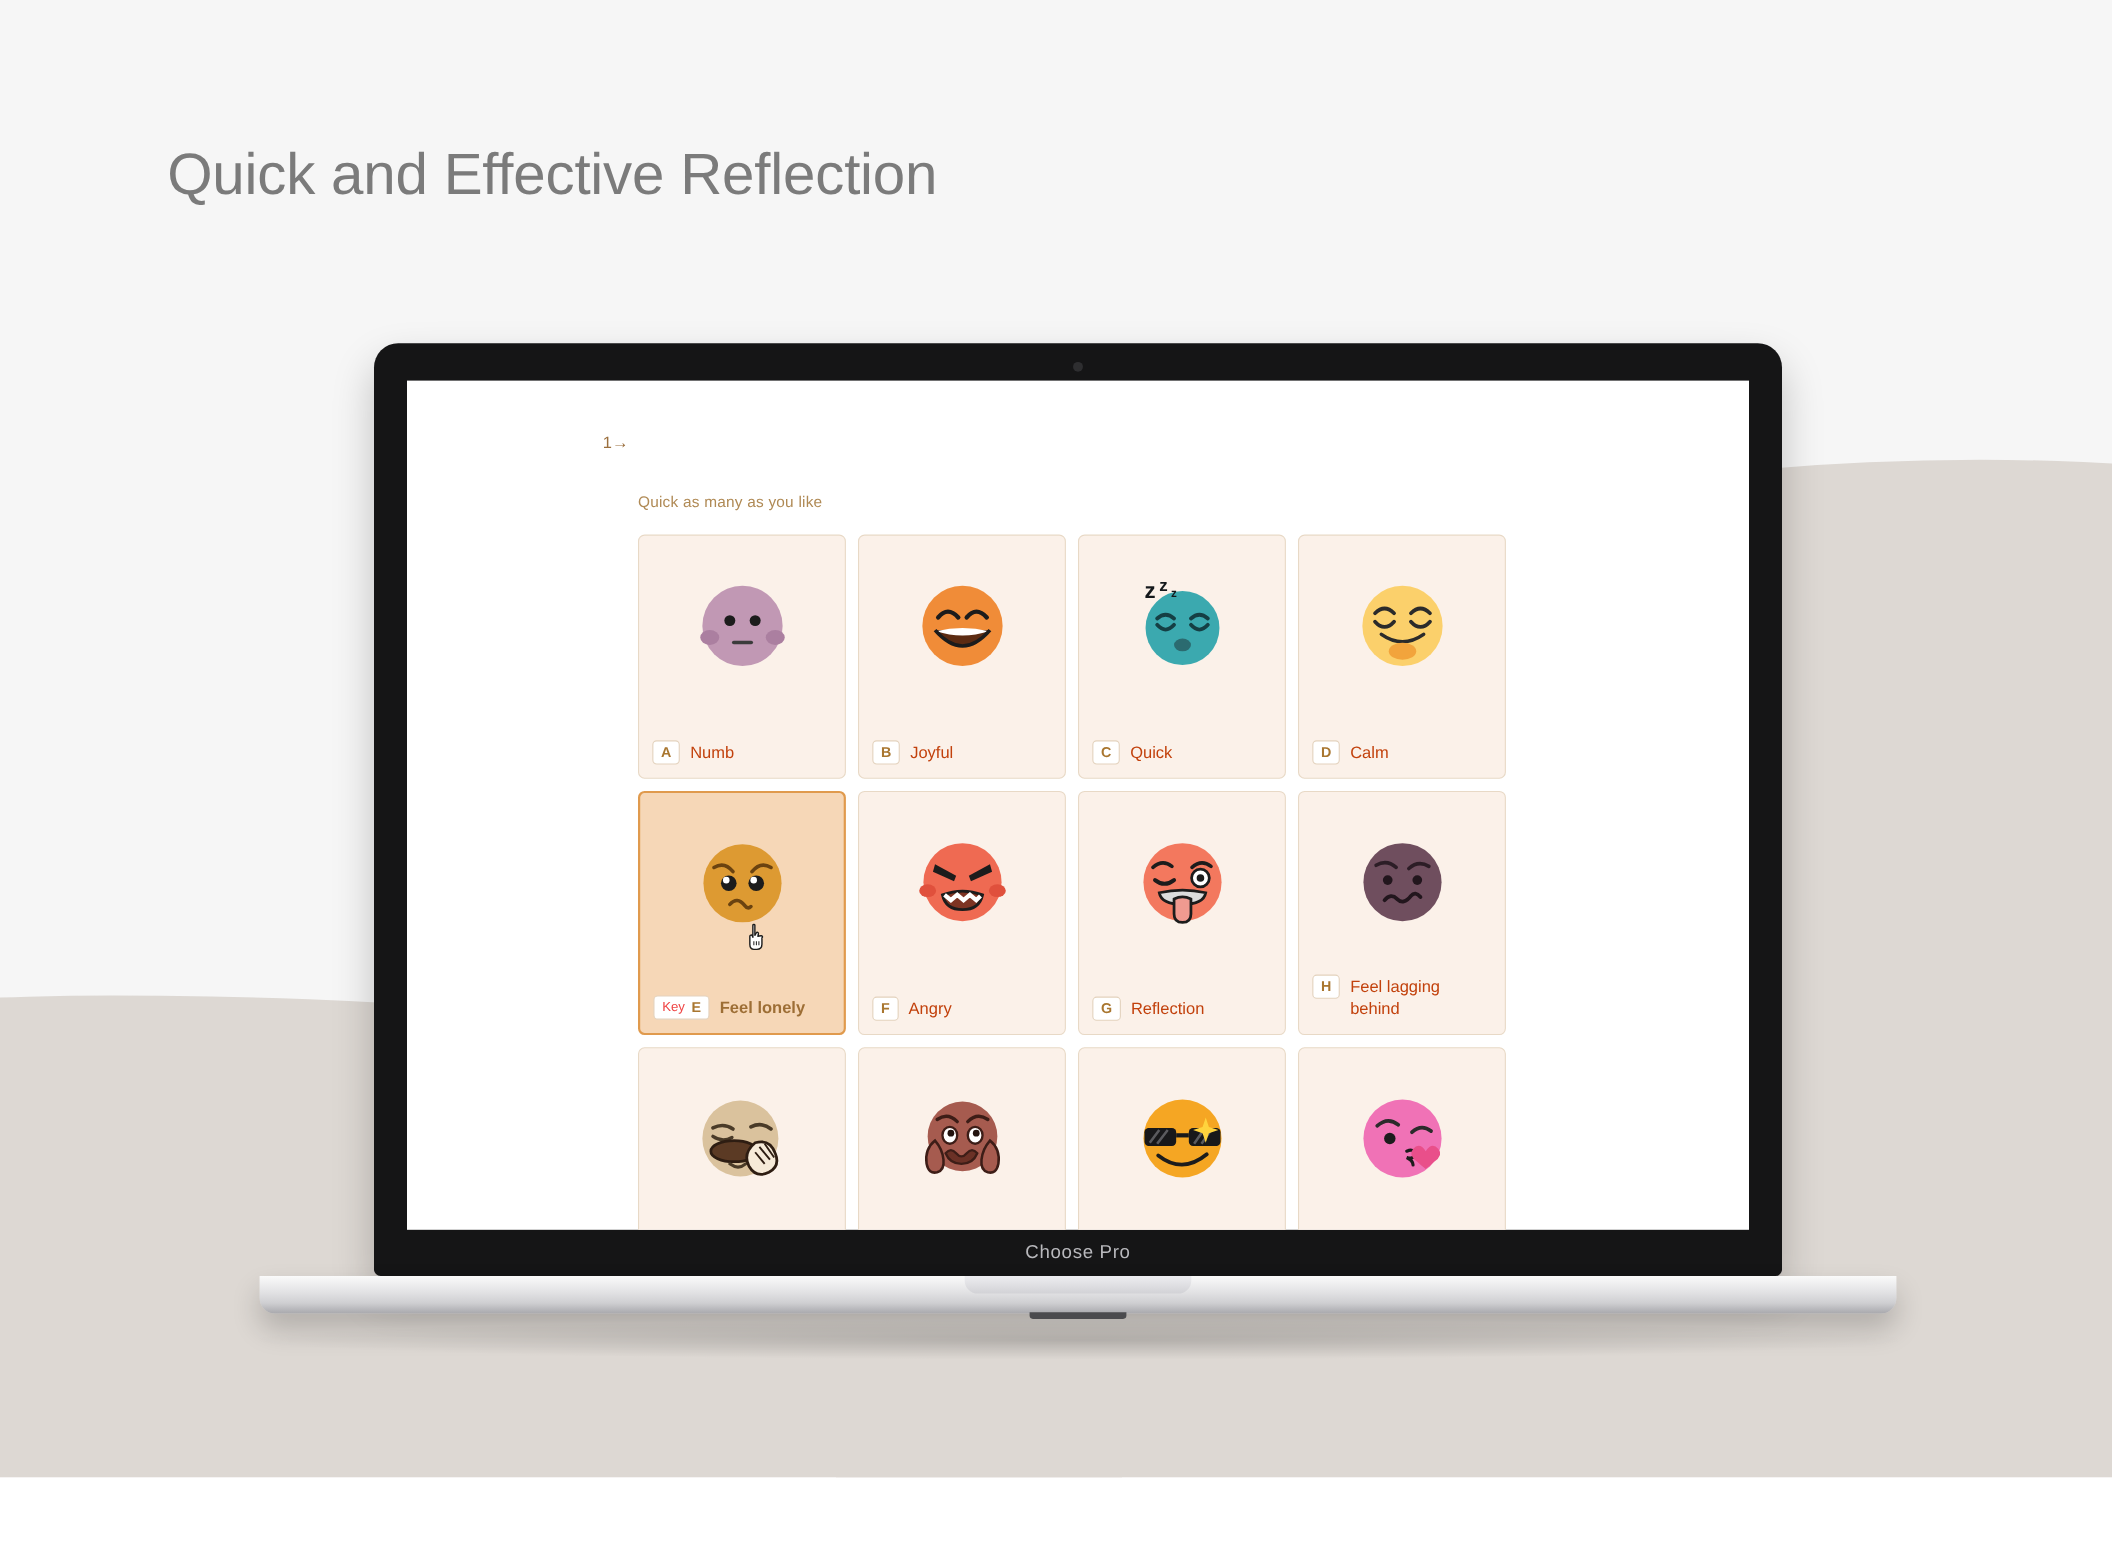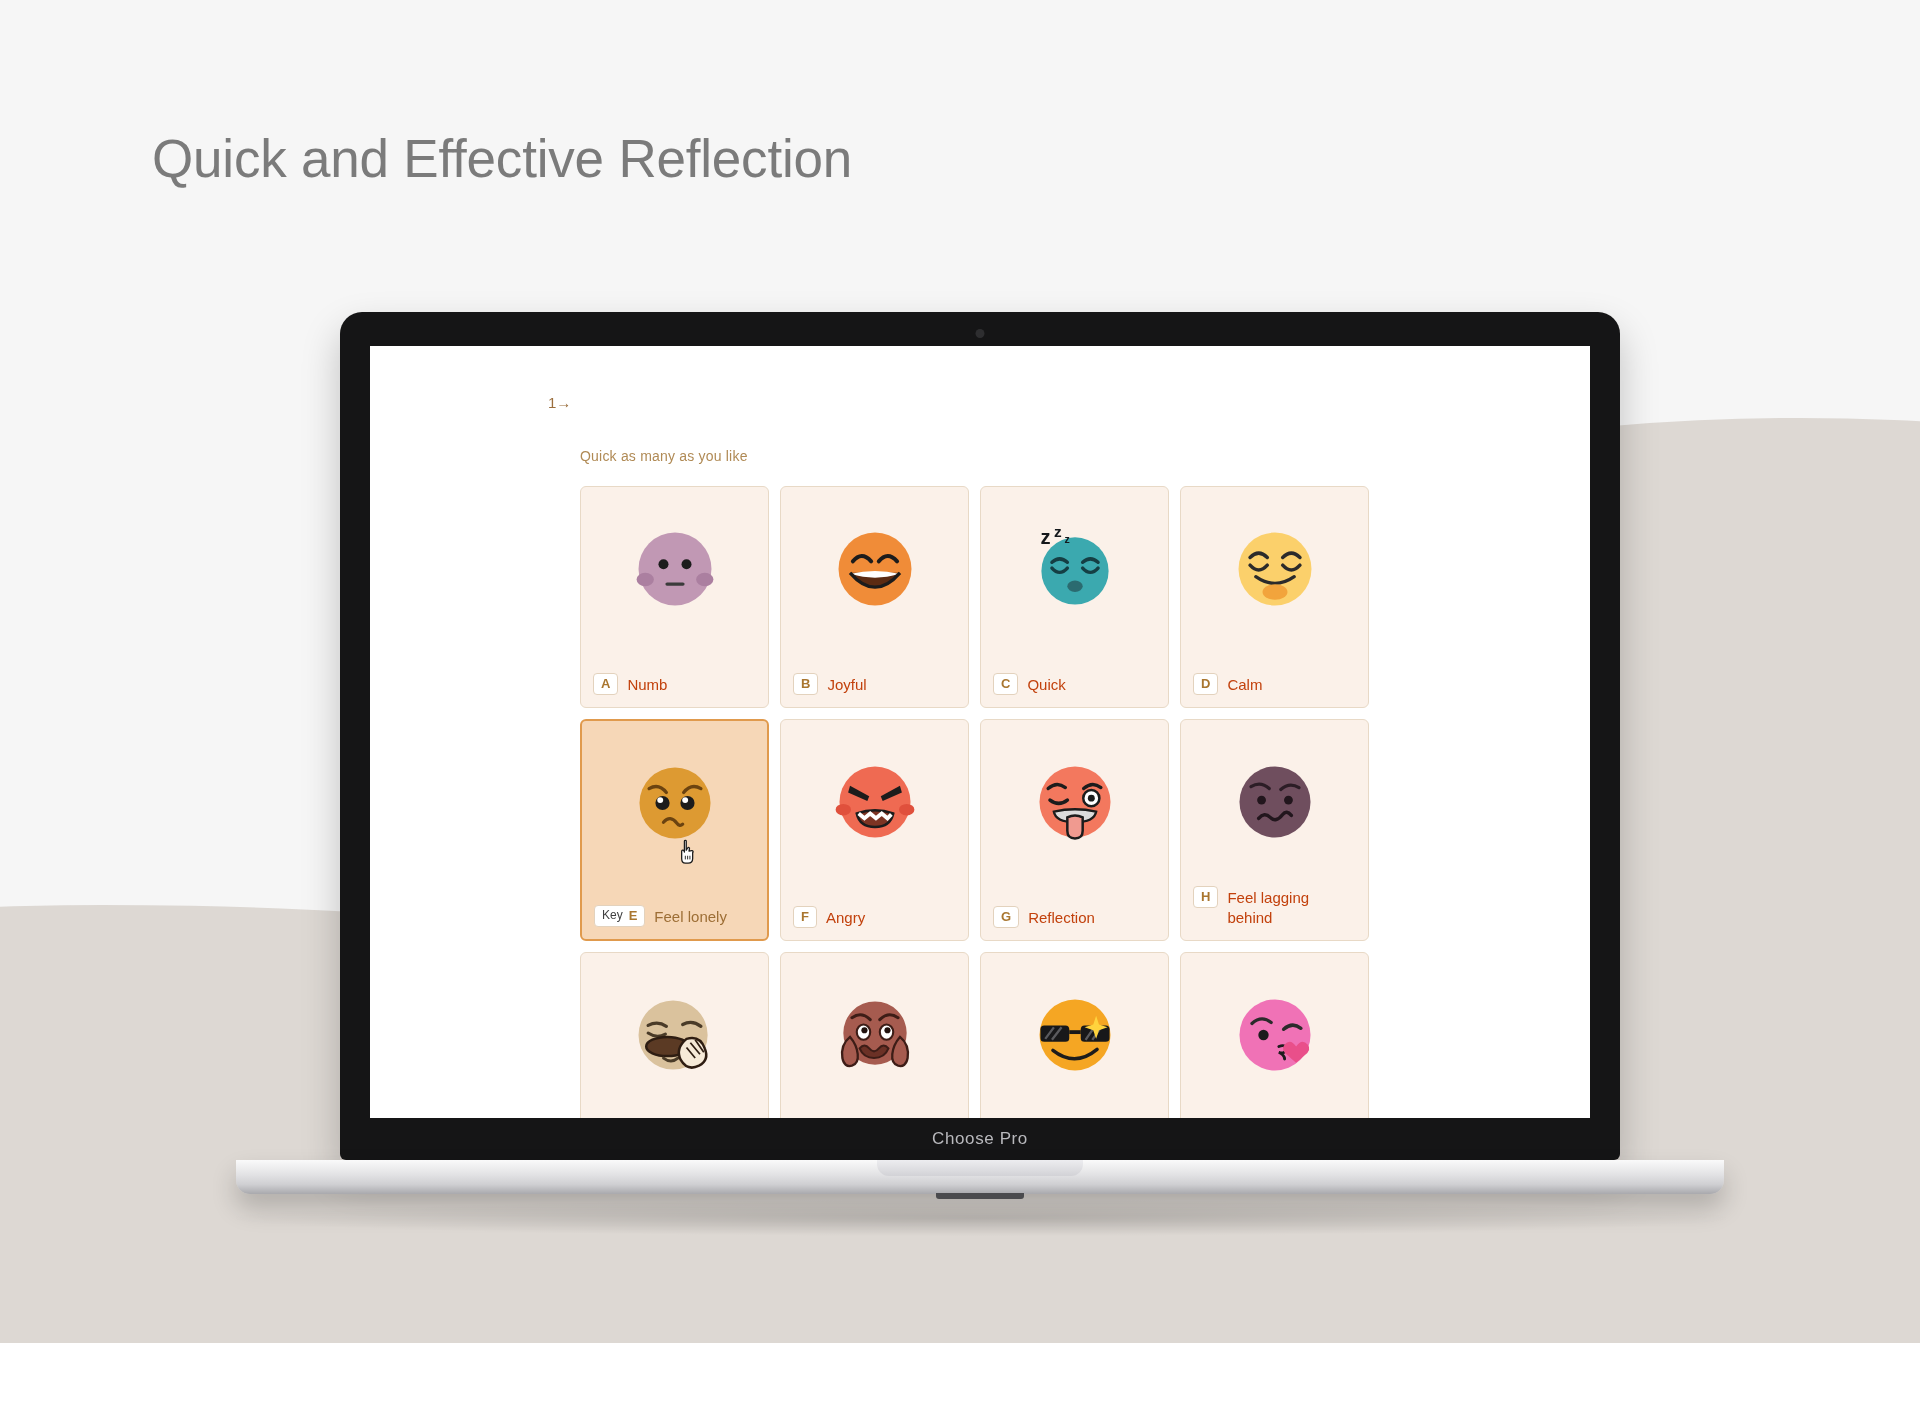--- a/index.html
+++ b/index.html
@@ -186,29 +186,29 @@
     border-radius: 4px;
     padding: 3px 7px;
     font-size: 13px;
     color: #a9762f;
     font-weight: 700;
     line-height: 1.1;
   }
   .key-word {
     font-weight: 400;
     font-size: 12px;
-    color: #404040;
+    color: #ef4444;
   }
   .card-label {
     font-size: 15px;
     color: #c2410c;
     line-height: 1.35;
     padding-top: 2px;
   }
-  .card.selected .card-label { color: #9d6e35; }
+  .card.selected .card-label { color: #9d6e35; font-weight: bold; }
 
   
   .cursor {
     position: absolute;
     left: 96px; top: 118px;
     width: 22px; height: 28px;
     pointer-events: none;
   }
 </style>
 </head>

